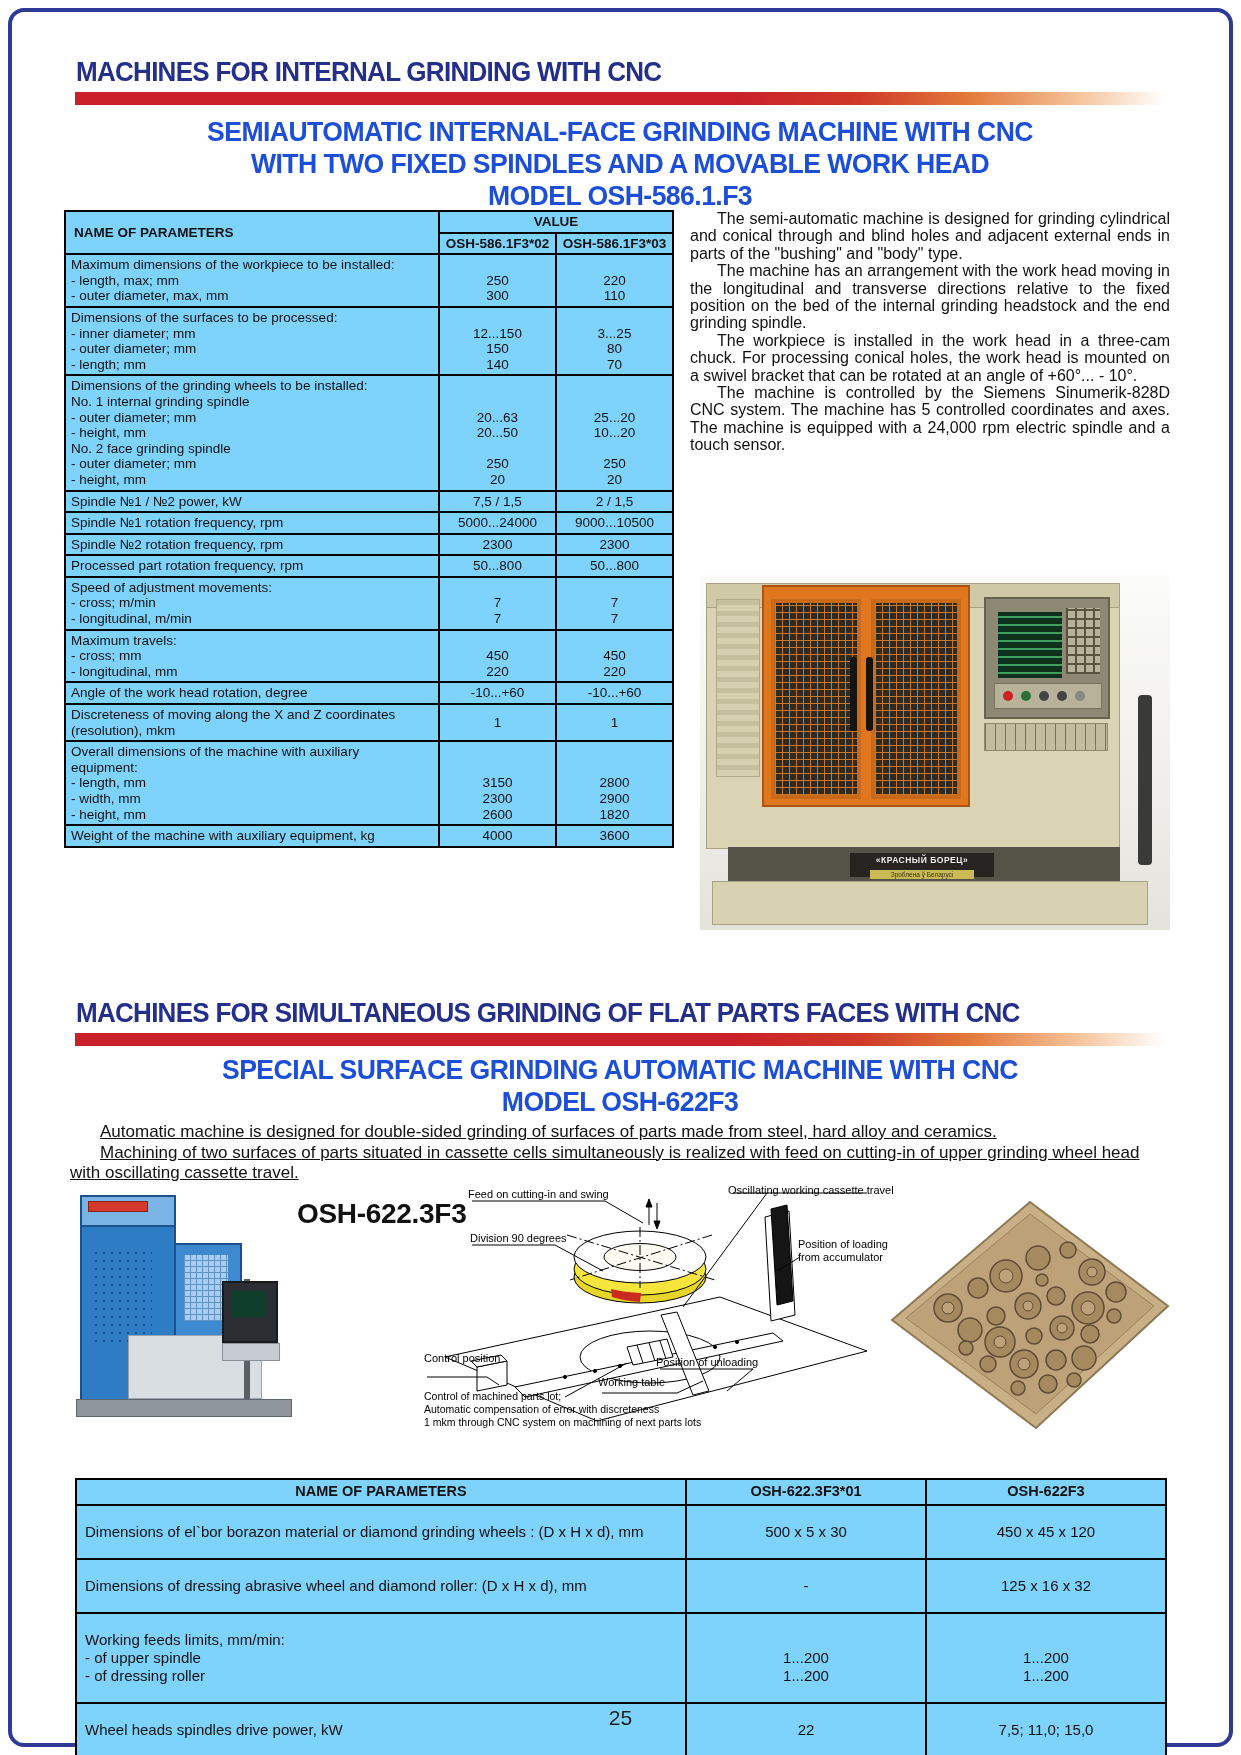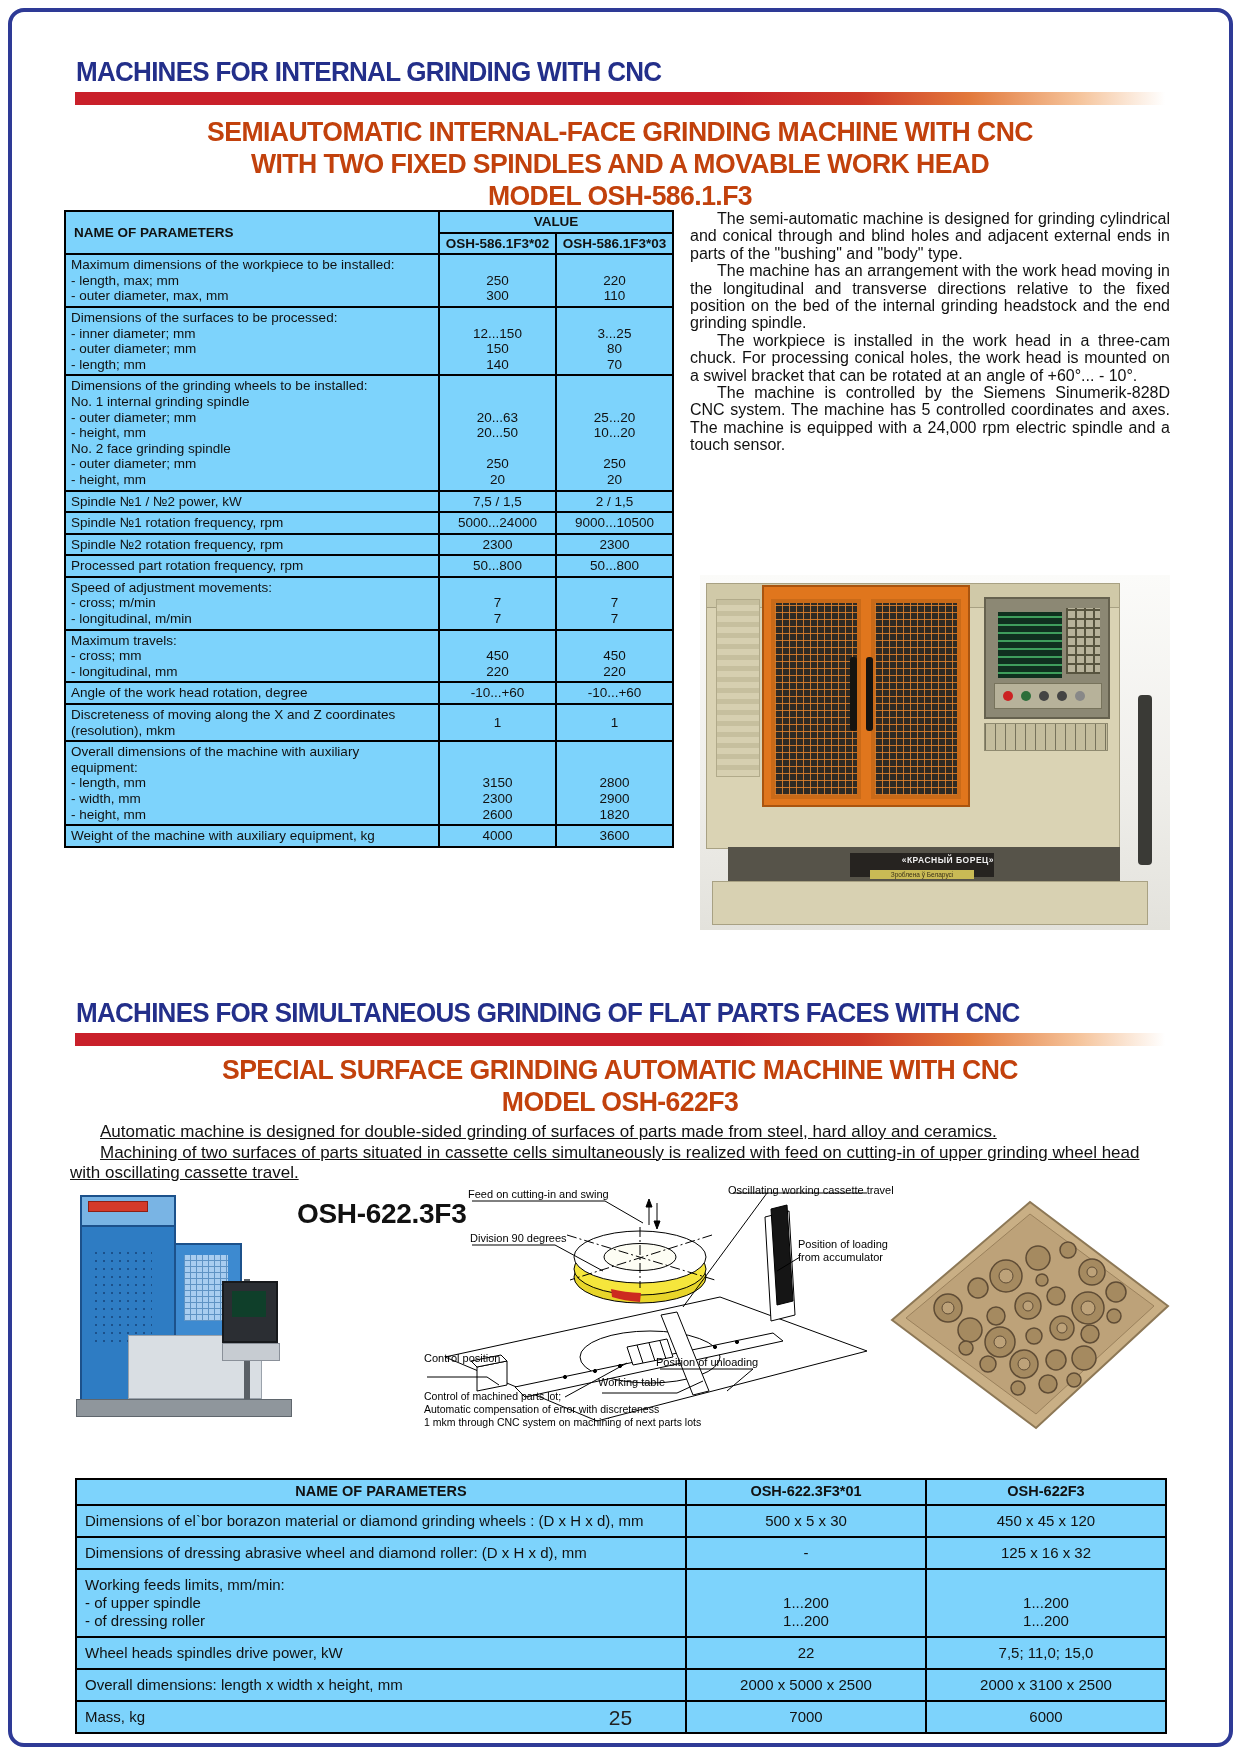--- a/index.html
+++ b/index.html
@@ -6,21 +6,21 @@
   .page {
     position:relative; width:1241px; height:1755px; background:#ffffff;
     font-family:"Liberation Sans", sans-serif; color:#111; overflow:hidden;
     margin:0 auto;
   }
   .frame { position:absolute; inset:8px; border:4px solid #2e3a96; border-radius:16px; pointer-events:none; }
 
   .sec-header { position:absolute; left:76px; font-weight:bold; color:#232f8a; font-size:28px; letter-spacing:-0.8px; white-space:nowrap; transform:scaleX(.93); transform-origin:0 50%; }
   .redbar { position:absolute; left:75px; width:1090px; height:13px;
     background:linear-gradient(90deg,#c9202a 0%,#c9202a 60%,#cf3a28 72%,#e2793c 82%,#f5c39a 92%,#ffffff 100%); }
-  .doc-title { position:absolute; left:75px; width:1090px; text-align:center; font-weight:bold; font-size:28px; line-height:32px; letter-spacing:-0.6px; color:#c2410c; }
+  .doc-title { position:absolute; left:75px; width:1090px; text-align:center; font-weight:bold; font-size:28px; line-height:32px; letter-spacing:-0.6px; color:#1d4ed8; }
   .doc-title div { transform:scaleX(.95); }
 
   
   table.spec { border-collapse:collapse; position:absolute; table-layout:fixed; background:#7dd3fc; }
   table.spec th, table.spec td { border:2px solid #000; font-size:13.5px; line-height:15.6px; padding:2px 5px; vertical-align:middle; }
   table.t1 { left:64px; top:210px; width:608px; }
   table.t1 th { font-weight:bold; text-align:center; padding:2px 3px; }
   td.p { text-align:left; white-space:pre-line; padding-left:7px; }
   td.v { text-align:center; white-space:pre-line; }
 
@@ -48,21 +48,21 @@
     background-image:repeating-linear-gradient(180deg,#3f9e5c 0 2px,transparent 2px 8px); background-clip:content-box; padding:4px; }
   .m-keys { left:80px; top:9px; width:34px; height:66px; background:#b7b29a;
     background-image:repeating-linear-gradient(0deg,#57543f 0 2px,transparent 2px 9px),repeating-linear-gradient(90deg,#57543f 0 2px,transparent 2px 9px); }
   .m-btnrow { left:8px; top:84px; width:106px; height:24px; background:#b7b29a; border:1px solid #77735c; }
   .m-btnrow::after { content:""; position:absolute; left:8px; top:7px; width:10px; height:10px; border-radius:50%; background:#cc2222; box-shadow:18px 0 0 #2c6e3a, 36px 0 0 #444, 54px 0 0 #444, 72px 0 0 #888; }
   .m-kbd  { left:284px; top:148px; width:122px; height:26px; background:#c4bd9d; border:1px solid #8f8a70;
     background-image:repeating-linear-gradient(90deg,#77735c 0 1px,transparent 1px 10px); }
   .m-post { left:438px; top:120px; width:14px; height:170px; background:#3a3a36; border-radius:4px; }
   .m-base { left:28px; top:272px; width:392px; height:34px; background:#565349; }
   .m-plate { left:150px; top:278px; width:144px; height:24px; background:#262320; color:#eee;
-    font-size:8.5px; font-weight:bold; line-height:15px; text-align:right; letter-spacing:.5px; }
+    font-size:8.5px; font-weight:bold; line-height:15px; text-align:center; letter-spacing:.5px; }
   .m-plate2 { left:170px; top:295px; width:104px; height:9px; background:#c9ba55; color:#3a3118;
     font-size:6.5px; line-height:9px; text-align:center; }
   .m-plinth { left:12px; top:306px; width:434px; height:42px; background:#d8d1b2; border:1px solid #a8a183; }
 
   
   .intro2 { position:absolute; left:70px; top:1122px; width:1102px; font-size:17px; line-height:20.5px;text-decoration:underline; }
   .intro2 p { margin:0; text-indent:30px; }
 
   
   .photob { position:absolute; left:76px; top:1183px; width:218px; height:260px; }
@@ -88,21 +88,21 @@
   .diagram { position:absolute; left:415px; top:1175px; width:460px; height:280px; }
   .dlabel { position:absolute; font-size:11px; line-height:13px; color:#000; white-space:pre-line; }
   .dlabel.small { font-size:10.5px; }
 
   
   .parts { position:absolute; left:878px; top:1188px; width:300px; height:250px; }
 
   
   table.t2 { left:75px; top:1478px; width:1090px; }
   table.t2 th { font-weight:bold; text-align:center; font-size:14.5px; padding:4px 6px; }
-  table.t2 td { font-size:15px; line-height:18px; padding:6px 8px; }
+  table.t2 td { font-size:15px; line-height:18px; padding:17px 8px; }
 
   .pageno { position:absolute; left:0; top:1706px; width:1241px; text-align:center; font-size:21px; color:#222; }
 </style>
 </head>
 <body>
 
 <div class="page">
   <div class="frame"></div>
 
   <div class="sec-header" style="top:56px;">MACHINES FOR INTERNAL GRINDING WITH CNC</div>

